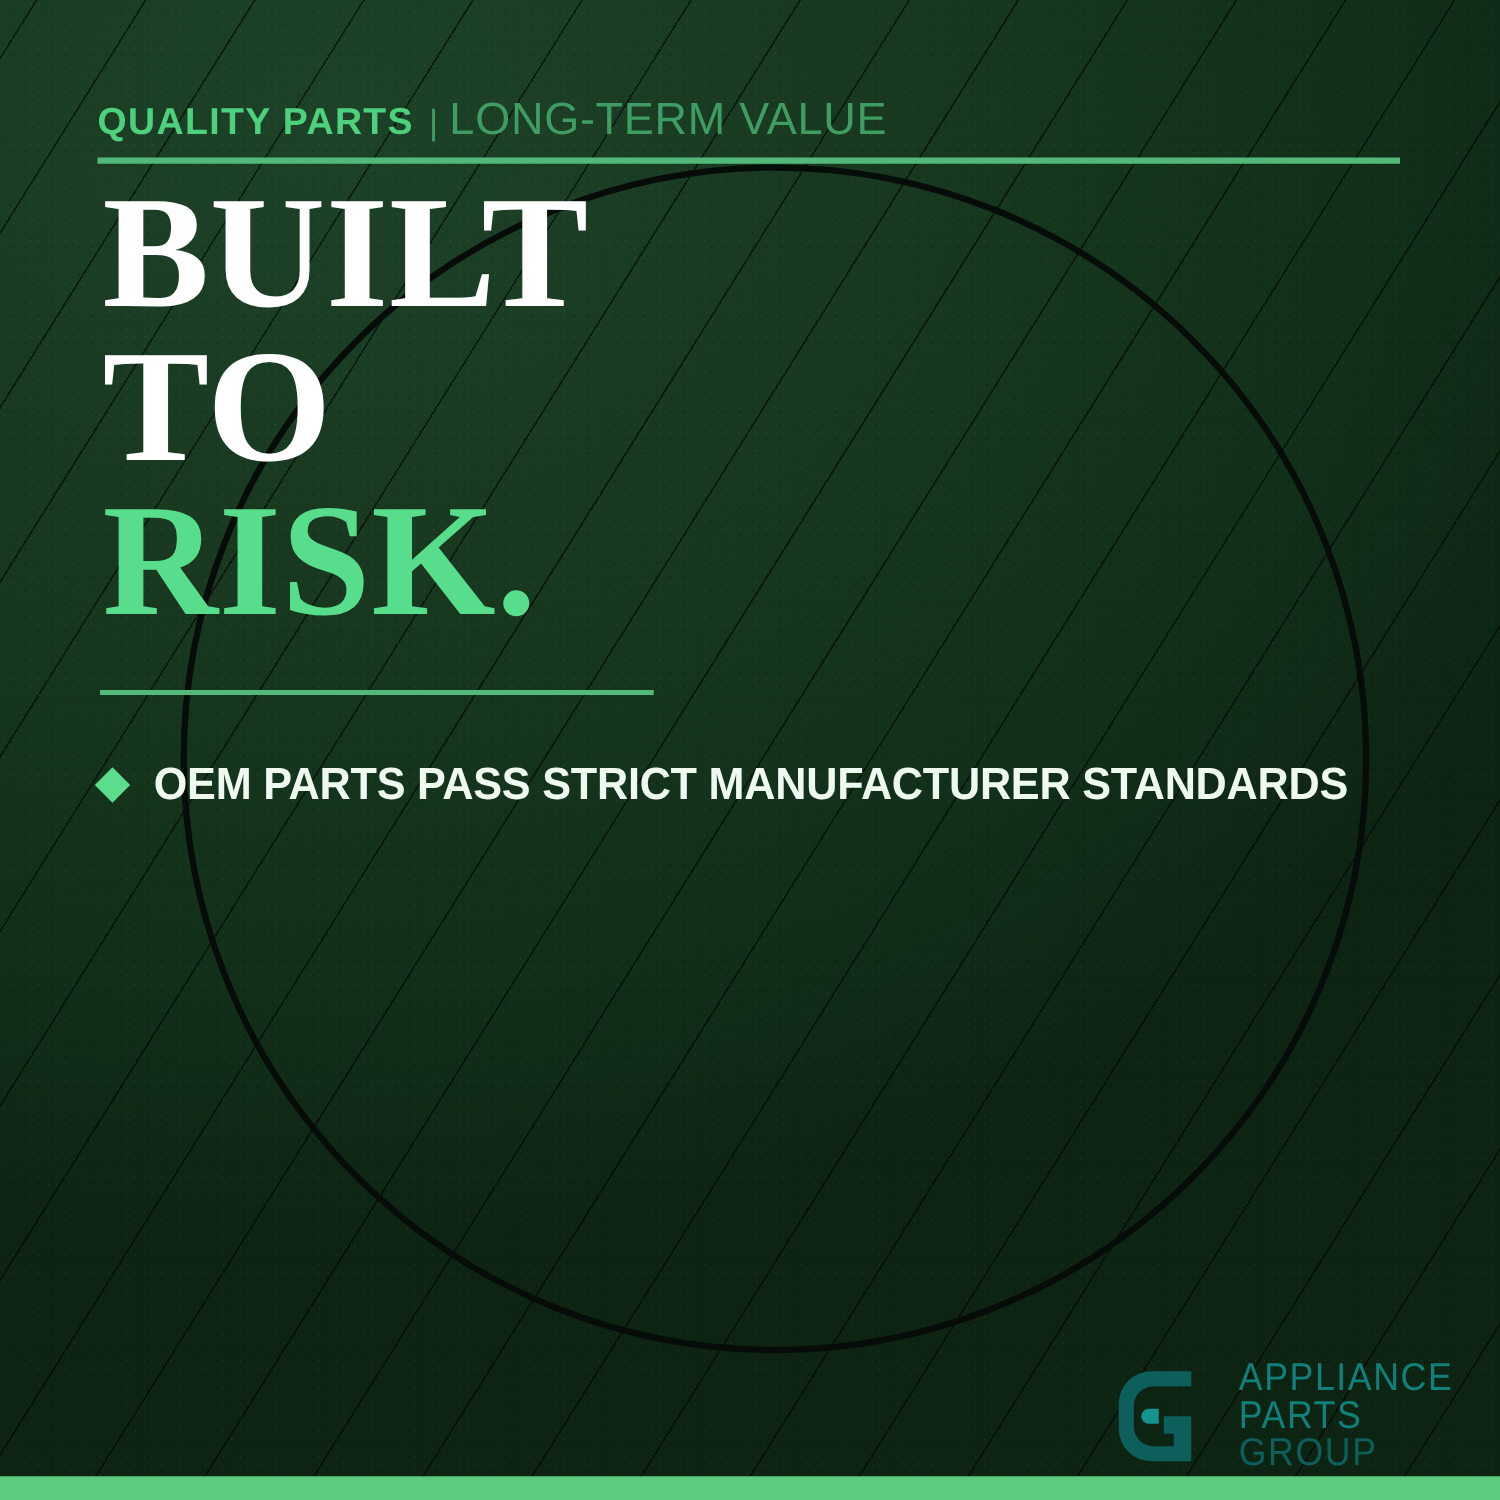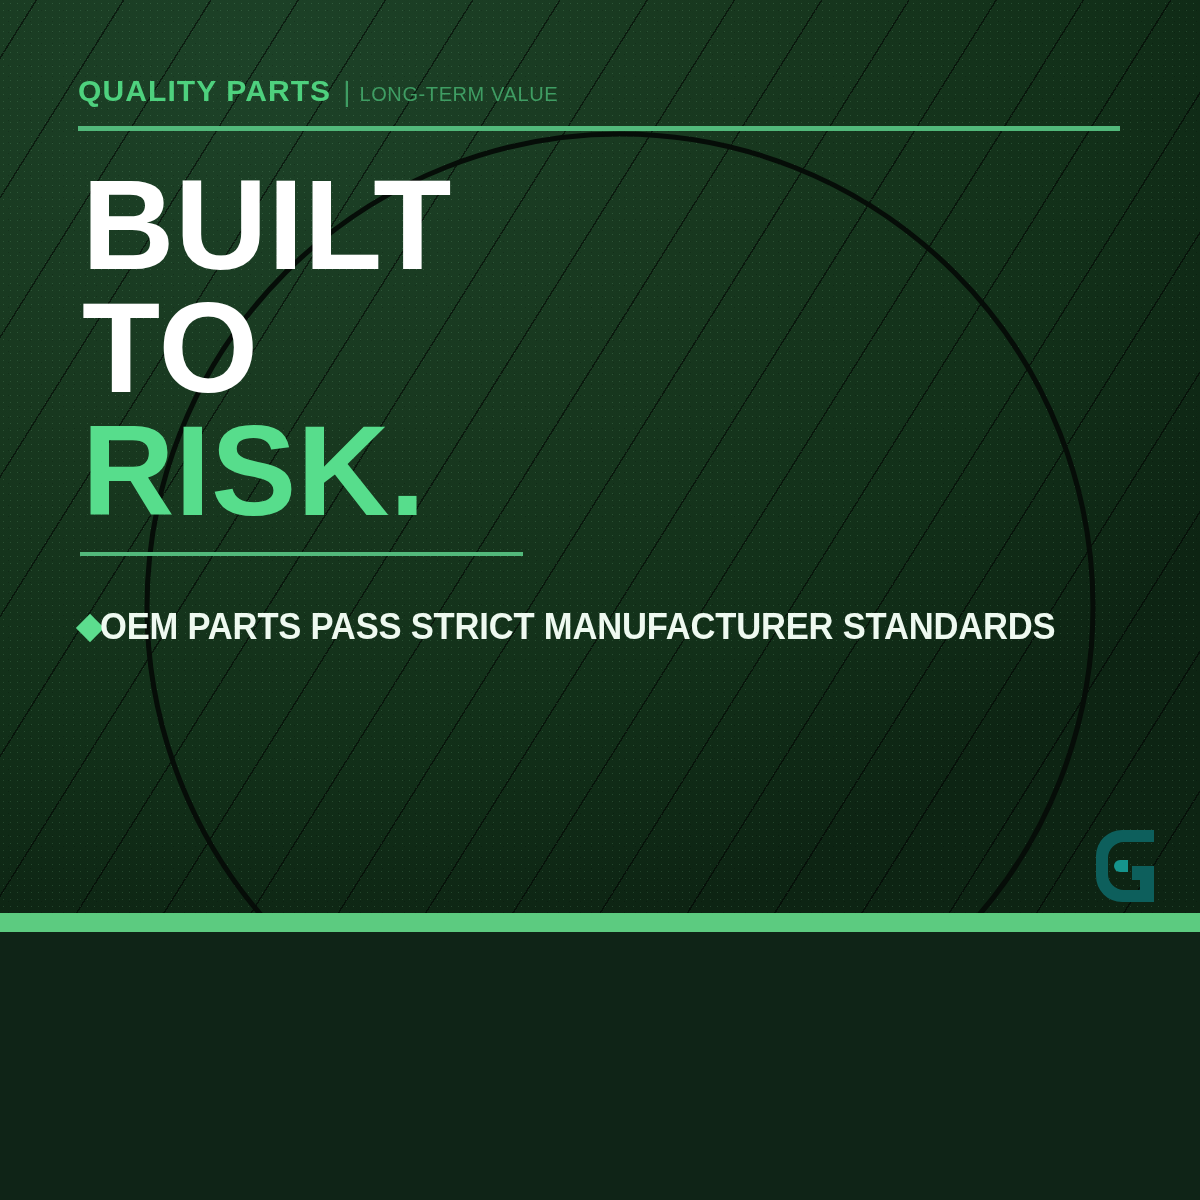--- a/index.html
+++ b/index.html
@@ -5,21 +5,21 @@
   * { margin:0; padding:0; box-sizing:border-box; }
 
   html, body {
     width:1200px; height:1200px;
     font-family:"Liberation Sans", sans-serif;
     background:#0f2417;
   }
 
   #poster {
     position:relative;
-    width:1200px; height:932px;
+    width:1200px; height:1200px;
     overflow:hidden;
     background:
       radial-gradient(ellipse 1100px 900px at 22% 8%, #1d4228 0%, #18381f 42%, #123019 75%, #0d2413 100%);
   }
 
   
   .stripes {
     position:absolute; inset:0;
     background-image:repeating-linear-gradient(
       -58deg,
@@ -57,35 +57,35 @@
     font-size:30px; font-weight:bold;
     letter-spacing:1.1px;
     color:#4ed17e;
   }
   .eyebrow .sep {
     font-size:28px; font-weight:400;
     color:#3f9d63;
     margin:0 9px 0 12px;
   }
   .eyebrow .light {
-    font-size:20px; font-weight:400;
+    font-size:36px; font-weight:400;
     letter-spacing:.6px;
     color:#3f9d63;
   }
 
   .rule-top {
     position:absolute; left:78px; top:126px;
     width:1042px; height:5px;
     background:#52b97b;
   }
 
   
   .headline {
-    position:absolute; left:82px; top:164px;
-    font-family:Liberation Sans, sans-serif;
+    position:absolute; left:82px; top:141px;
+    font-family:Liberation Serif, serif;
     font-weight:bold;
     font-size:128px;
     line-height:0.96;
     letter-spacing:0.5px;
   }
   .headline .l1, .headline .l2 { color:#ffffff; display:block; }
   .headline .l3 { color:#57dd8c; display:block; }
 
   .rule-mid {
     position:absolute; left:80px; top:552px;
@@ -95,21 +95,21 @@
 
   
   .bullets {
     position:absolute; left:80px; top:586px;
     width:1080px;
     list-style:none;
   }
   .bullet {
     display:flex; align-items:center;
     height:82px;
-    gap:0;
+    gap:23px;
     text-align:center;
   }
   .diamond {
     flex:0 0 auto;
     width:20px; height:20px;
     background:#5cdd8e;
     transform:rotate(45deg);
     margin-top:1px;
   }
   .bullet-text {
@@ -188,17 +188,22 @@
     </li>
   </ul>
 
   <div class="logo">
     <span class="logo-mark">
       <svg width="86" height="84" viewBox="0 0 86 84" aria-hidden="true">
         <path d="M62 6 H30 A26 26 0 0 0 4 32 V52 A26 26 0 0 0 30 78 H62 V42 H40 V56 H48 V66 H32 A16 16 0 0 1 16 50 V34 A16 16 0 0 1 32 18 H62 Z" fill="#0d5f5c"></path>
         <path d="M28 36 H36 V48 H28 A6 6 0 0 1 28 36 Z" fill="#15948c"></path>
       </svg>
     </span>
+    <span class="logo-text">
+      <span class="t1">APPLIANCE</span>
+      <span class="t2">PARTS</span>
+      <span class="t3">GROUP</span>
+    </span>
   </div>
 
   <div class="bottom-bar"></div>
 
 </div>
 
 </body></html>

